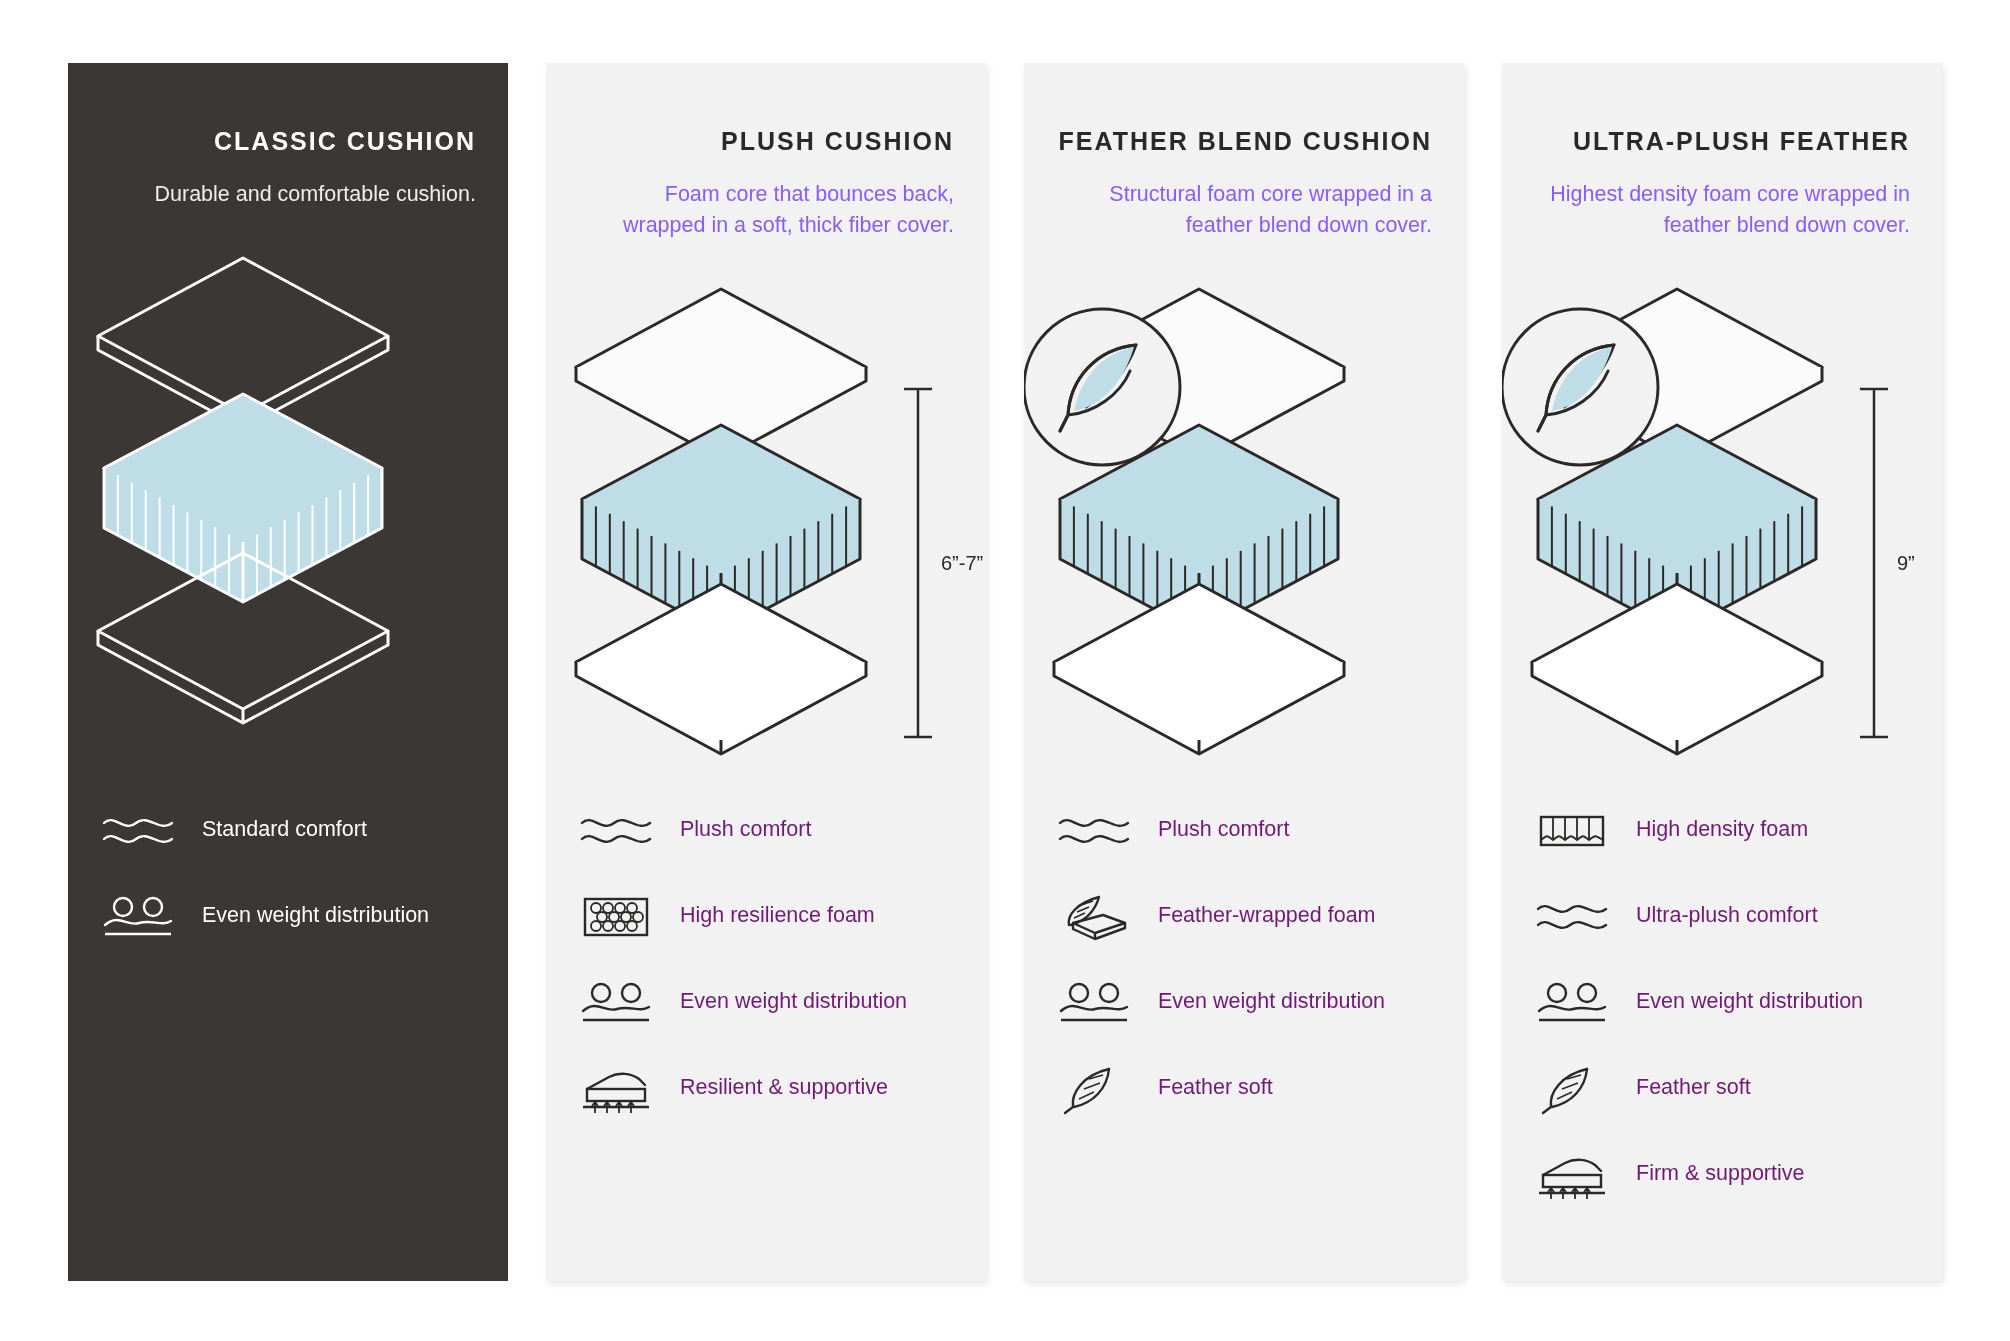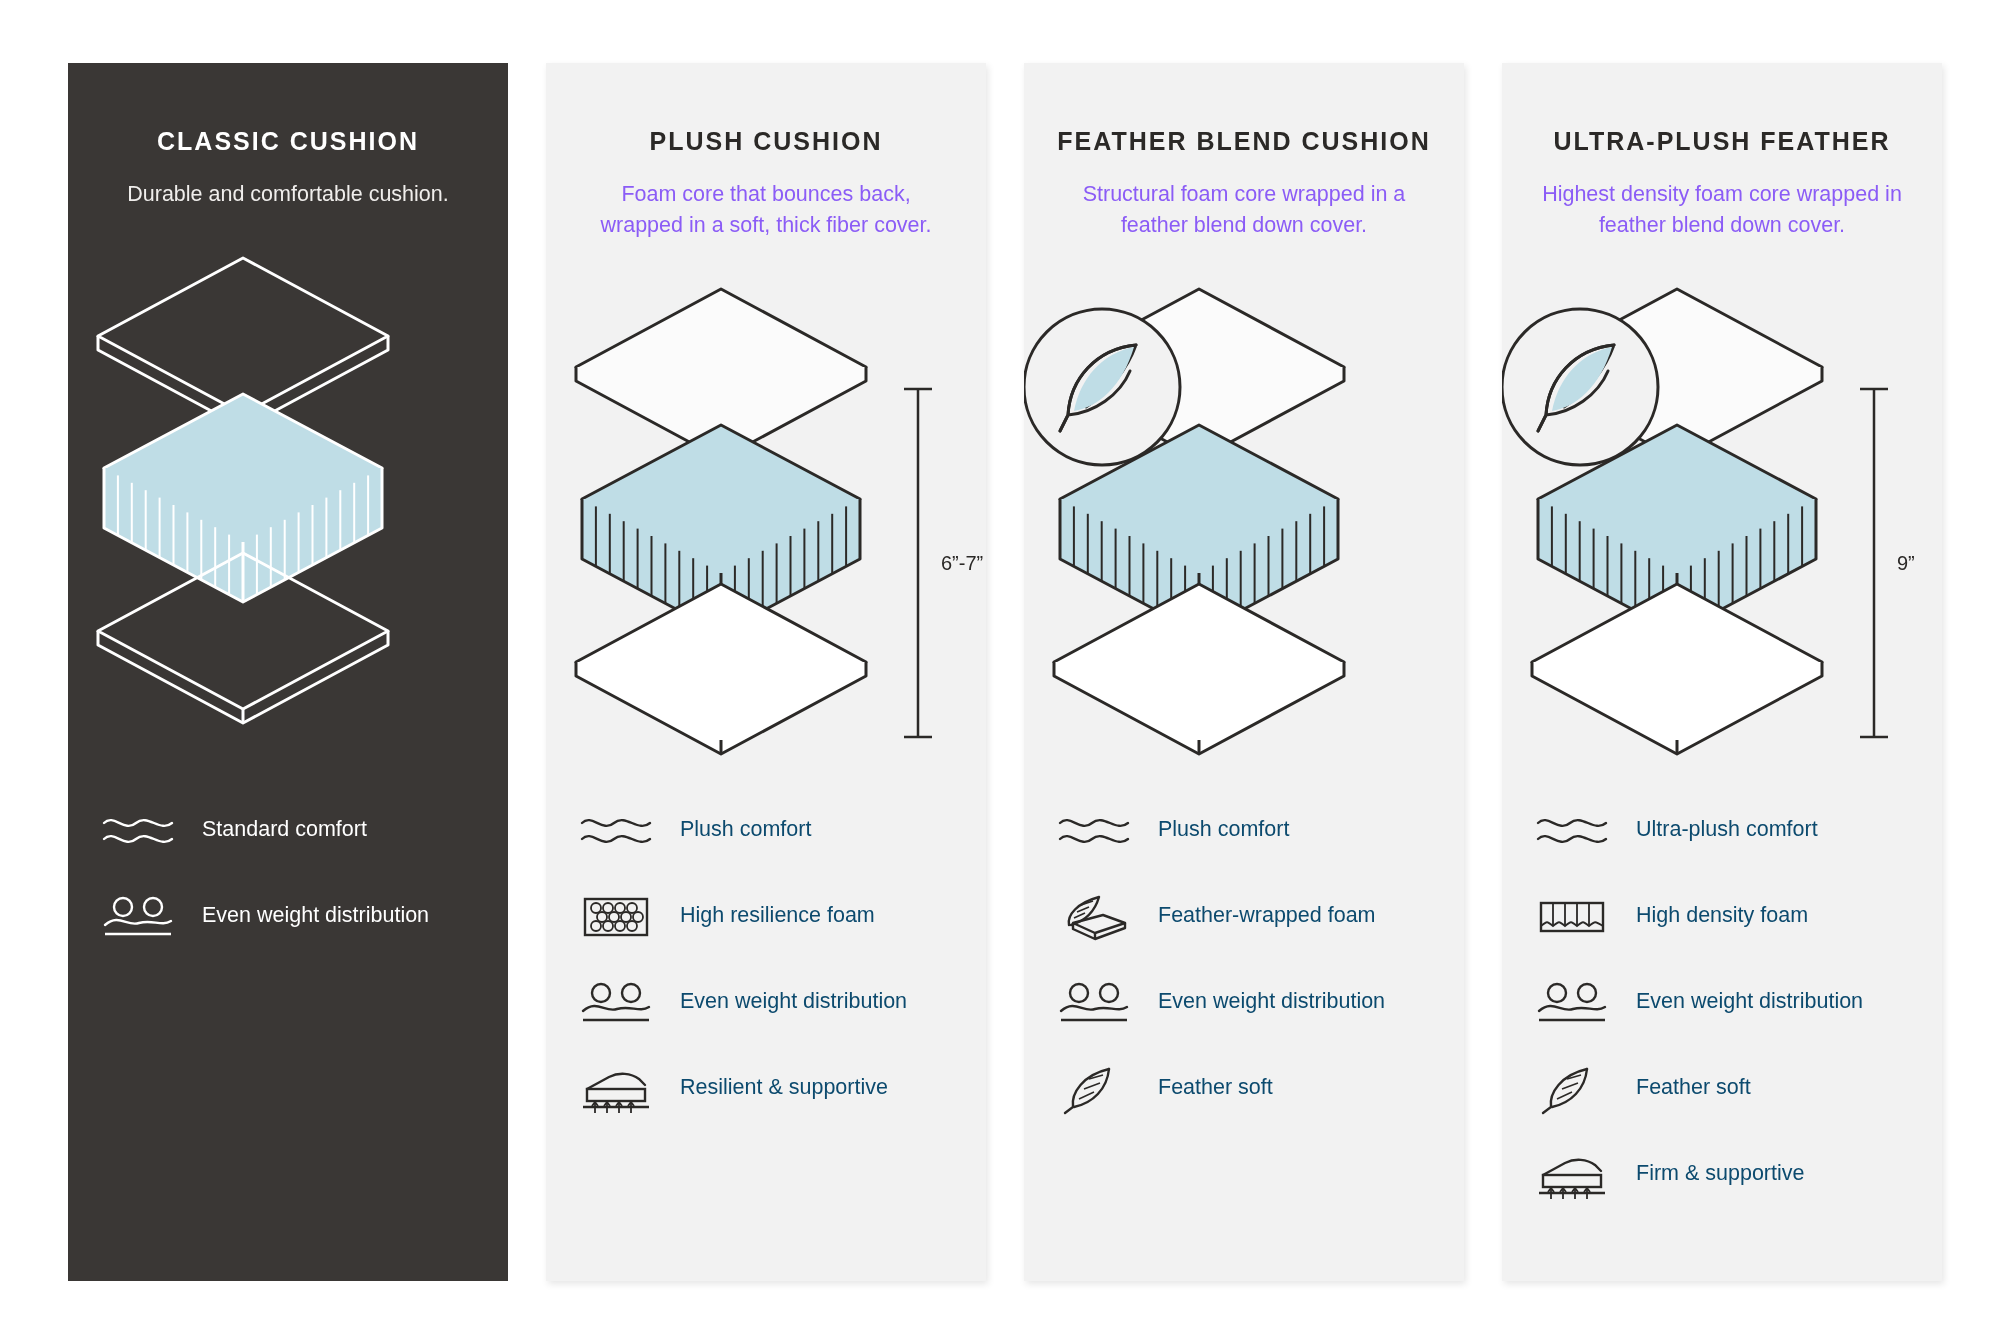--- a/index.html
+++ b/index.html
@@ -39,21 +39,21 @@
     position: relative;
     background: #f2f2f2;
     box-shadow: 2px 3px 7px rgba(0,0,0,0.10);
   }
   .card.dark {
     background: #3a3735;
     box-shadow: none;
   }
   .card-head {
     padding: 62px 32px 0 32px;
-    text-align: center;
+    text-align: right;
   }
   .card-title {
     font-size: 25px;
     font-weight: bold;
     letter-spacing: 2.0px;
     color: #2b2927;
     line-height: 1.28;
     margin: 0;
   }
   .card.dark .card-title { color: #ffffff; }
@@ -92,21 +92,21 @@
     width: 76px;
     min-width: 76px;
     height: 56px;
     display: flex;
     align-items: center;
     justify-content: center;
   }
   .feat-label {
     font-size: 21.5px;
     line-height: 1.35;
-    color: #0c4a6e;
+    color: #701a75;
     padding-top: 12px;
     max-width: 250px;
   }
   .card.dark .feat-label { color: #ffffff; }
 
   .dim-label {
     font-size: 20px;
     fill: #2b2927;
   }
 </style>
@@ -440,36 +440,36 @@
         <line x1="372" y1="122" x2="372" y2="470" stroke="#2b2927" stroke-width="2.5"></line>
         <line x1="358" y1="122" x2="386" y2="122" stroke="#2b2927" stroke-width="2.5"></line>
         <line x1="358" y1="470" x2="386" y2="470" stroke="#2b2927" stroke-width="2.5"></line>
         <text class="dim-label" x="395" y="303" fill="#2b2927">9”</text>
       </g>
           </svg>
         </div>
         <div class="features">
           <div class="feature">
             <span class="feat-icon">
+              <svg width="74" height="48" viewBox="0 0 74 48">
+        <rect x="6" y="10" width="62" height="28" fill="none" stroke="#2b2927" stroke-width="2.4"></rect>
+        <path d="M18 10 L 18 33 M 30 10 L 30 33 M 42 10 L 42 33 M 54 10 L 54 33" stroke="#2b2927" stroke-width="1.8" fill="none"></path>
+        <path d="M6 33 C 12 28, 12 28, 18 33 C 24 28, 24 28, 30 33 C 36 28, 36 28, 42 33 C 48 28, 48 28, 54 33 C 60 28, 60 28, 68 33" fill="none" stroke="#2b2927" stroke-width="1.8"></path>
+      </svg>
+            </span>
+            <span class="feat-label">High density foam</span>
+          </div>
+          <div class="feature">
+            <span class="feat-icon">
               <svg width="72" height="40" viewBox="0 0 72 40">
         <path d="M2 12 C 12 2, 22 22, 34 12 C 46 2, 58 22, 70 12" fill="none" stroke="#2b2927" stroke-width="2.4" stroke-linecap="round"></path>
         <path d="M2 28 C 12 18, 22 38, 34 28 C 46 18, 58 38, 70 28" fill="none" stroke="#2b2927" stroke-width="2.4" stroke-linecap="round"></path>
       </svg>
             </span>
             <span class="feat-label">Ultra-plush comfort</span>
-          </div>
-          <div class="feature">
-            <span class="feat-icon">
-              <svg width="74" height="48" viewBox="0 0 74 48">
-        <rect x="6" y="10" width="62" height="28" fill="none" stroke="#2b2927" stroke-width="2.4"></rect>
-        <path d="M18 10 L 18 33 M 30 10 L 30 33 M 42 10 L 42 33 M 54 10 L 54 33" stroke="#2b2927" stroke-width="1.8" fill="none"></path>
-        <path d="M6 33 C 12 28, 12 28, 18 33 C 24 28, 24 28, 30 33 C 36 28, 36 28, 42 33 C 48 28, 48 28, 54 33 C 60 28, 60 28, 68 33" fill="none" stroke="#2b2927" stroke-width="1.8"></path>
-      </svg>
-            </span>
-            <span class="feat-label">High density foam</span>
           </div>
           <div class="feature">
             <span class="feat-icon">
               <svg width="74" height="48" viewBox="0 0 74 48">
         <circle cx="22" cy="14" r="9" fill="none" stroke="#2b2927" stroke-width="2.4"></circle>
         <circle cx="52" cy="14" r="9" fill="none" stroke="#2b2927" stroke-width="2.4"></circle>
         <path d="M4 32 C 18 20, 26 34, 38 30 C 52 26, 60 34, 70 28" fill="none" stroke="#2b2927" stroke-width="2.4" stroke-linecap="round"></path>
         <line x1="4" y1="41" x2="70" y2="41" stroke="#2b2927" stroke-width="2.4"></line>
       </svg>
             </span>

